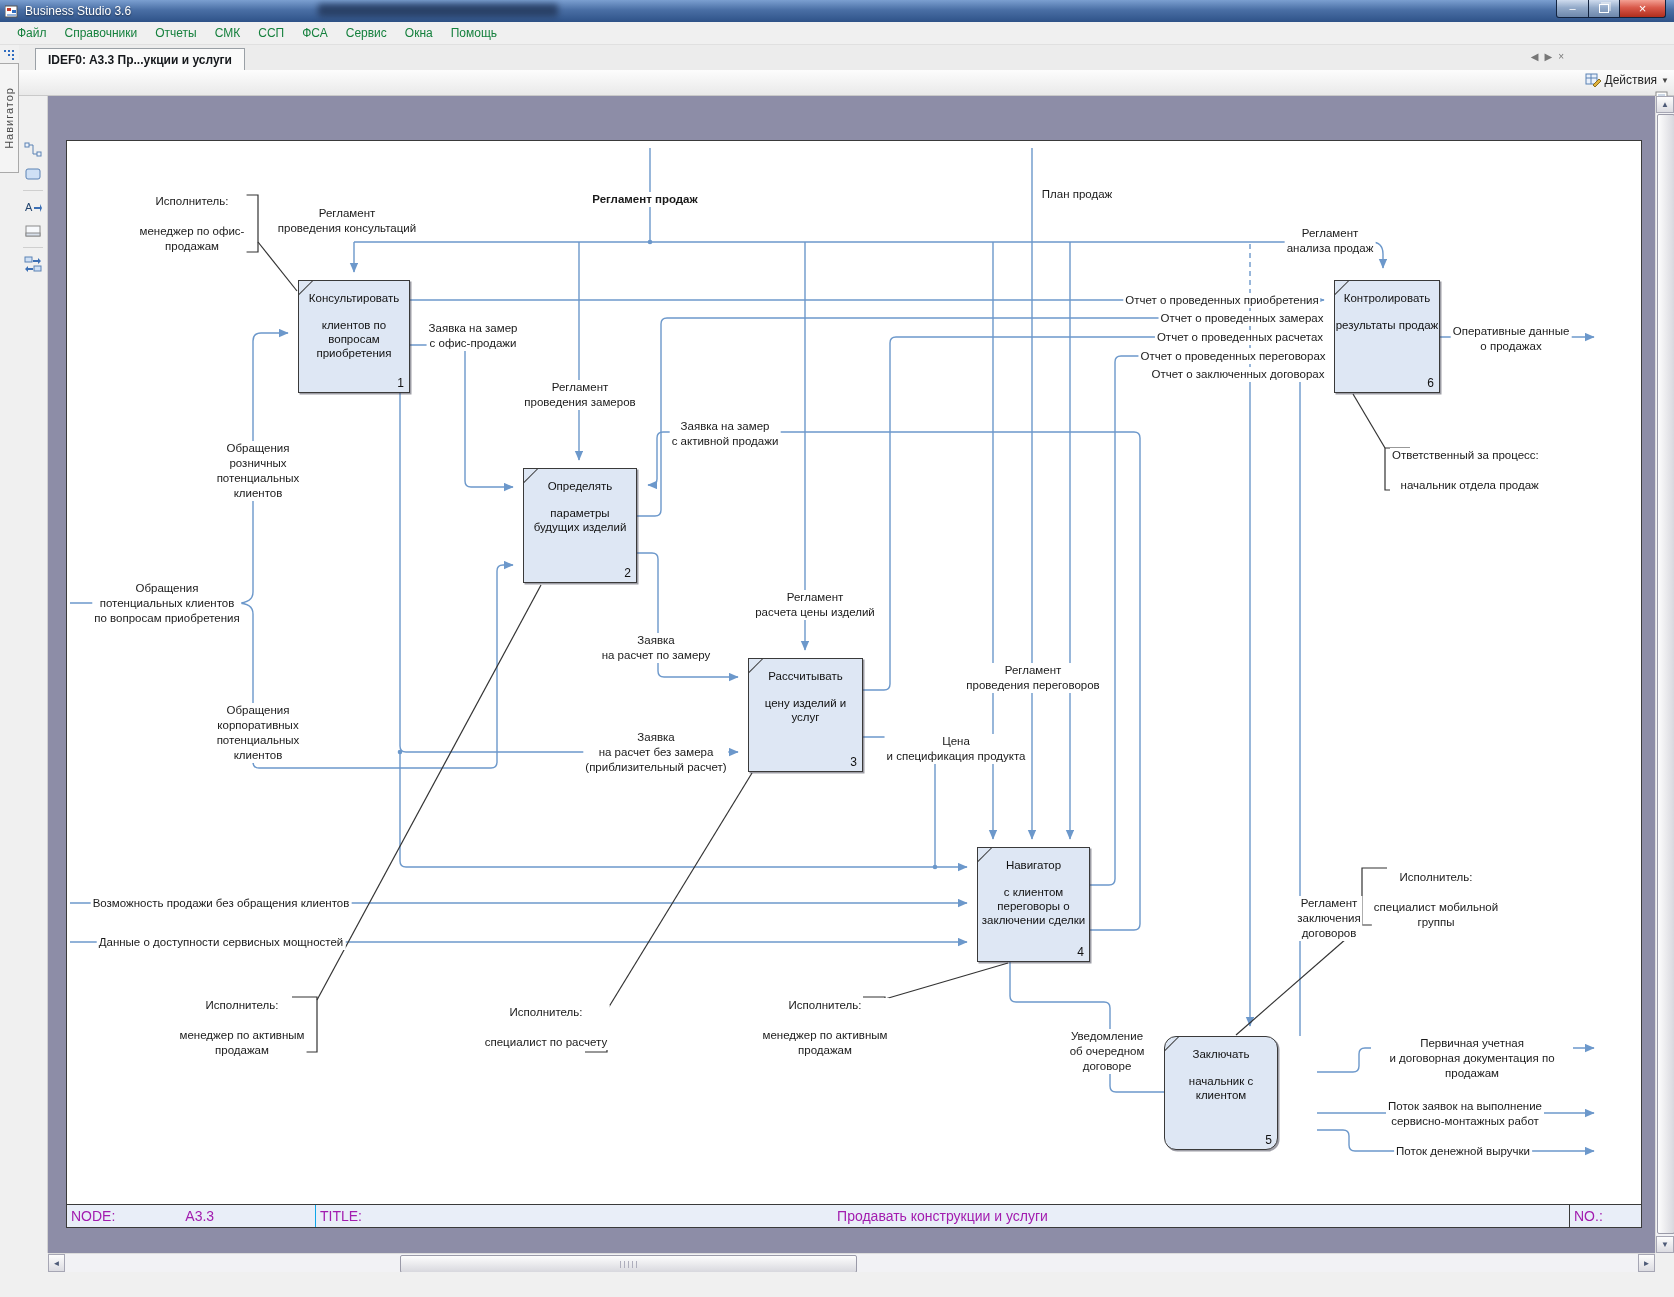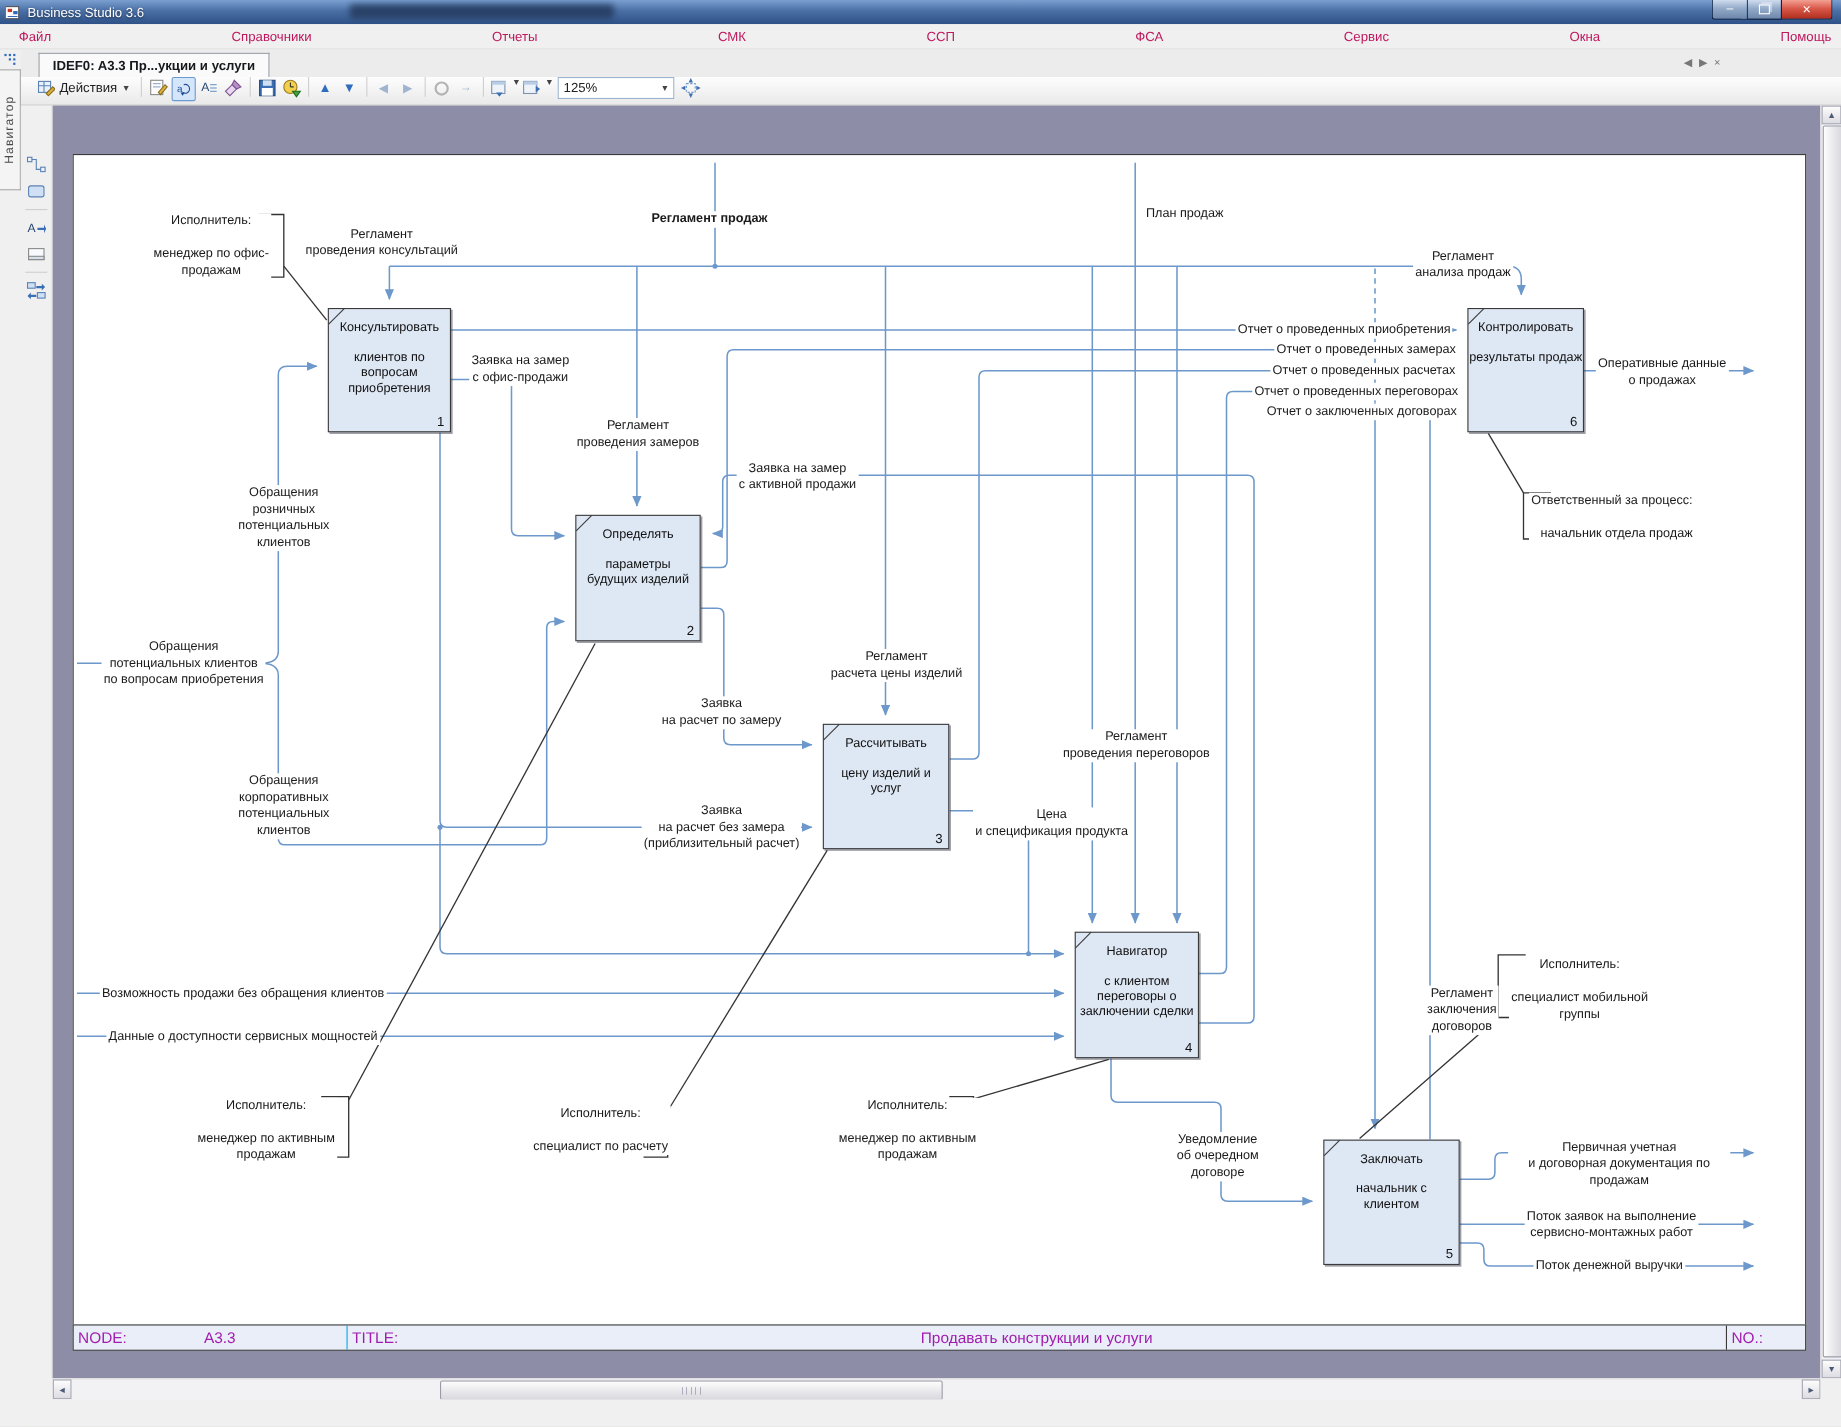--- a/index.html
+++ b/index.html
@@ -19,33 +19,33 @@
     display:flex;align-items:center;justify-content:center;color:#fff;
     font-size:11px;line-height:11px;
     background:linear-gradient(180deg,#cfdcee 0%,#93aac9 45%,#6d87ab 100%);}
   .winbtn.min{width:31px;border-radius:0 0 0 3px;}
   .winbtn.restore{width:30px;border-left:none;}
   .restore-glyph{width:8px;height:7px;border:1px solid #fff;box-shadow:2px -2px 0 -0px #ffffff66;}
   .winbtn.close{width:45px;border-left:none;border-radius:0 0 3px 0;
     background:linear-gradient(180deg,#f3a093 0%,#d9594a 45%,#b02e1d 100%);font-size:13px;}
   .menubar{position:absolute;left:0;top:22px;width:1674px;height:23px;
     background:#f0f0f0;border-bottom:1px solid #e0e0e0;display:flex;align-items:center;
-    font-size:12px;color:#be185d;padding-left:8px;box-sizing:border-box;justify-content:space-between;}
+    font-size:12px;color:#15803d;padding-left:8px;box-sizing:border-box;}
   .menubar .mi{padding:3px 9px;cursor:default;}
   
   .tabrow{position:absolute;left:19px;top:45px;width:1655px;height:25px;background:#ececec;
     border-bottom:1px solid #b8b8b8;}
   .tab{position:absolute;left:16px;top:3px;height:21px;background:#fafafa;
     border:1px solid #9aa0a6;border-bottom:none;display:flex;align-items:center;
     padding:0 12px;font-size:12px;font-weight:bold;color:#15181c;}
   .tabctrl{position:absolute;right:104px;top:6px;font-size:10px;color:#777;letter-spacing:6px;}
   
   .toolbar{position:absolute;left:19px;top:70px;width:1655px;height:26px;
     background:linear-gradient(180deg,#fdfdfd,#e9e9e9);border-bottom:1px solid #c9c9c9;
-    display:flex;align-items:flex-start;font-size:12px;color:#222;padding-left:10px;box-sizing:border-box;}
+    display:flex;align-items:flex-end;font-size:12px;color:#222;padding-left:10px;box-sizing:border-box;flex-direction:column;}
   .tbtn{display:inline-flex;align-items:center;gap:4px;padding:2px 5px;border-radius:2px;}
   .tsep{width:1px;height:18px;background:#cfcfcf;margin:0 4px;}
   .ticon{width:20px;height:20px;display:inline-flex;align-items:center;justify-content:center;margin:0 1px;}
   .ticon.hl{border:1px solid #6b9bd2;background:#d5e6fa;border-radius:2px;}
   .caret{font-size:8px;color:#444;}
   .arr-up{color:#2f6cc0;font-size:12px;}
   .arr-dn{color:#2f6cc0;font-size:12px;}
   .arr-pale{color:#a0b4cf;font-size:11px;}
   .circ{width:9px;height:9px;border:2px solid #b3b3b3;border-radius:50%;display:inline-block;}
   .zoombox{width:96px;height:18px;background:#fff;border:1px solid #9db4ce;
@@ -382,21 +382,21 @@
 услуг</div>
     <div class="num">3</div>
   </div>
   <div class="box" style="left:977px;top:847px;width:113px;height:115px;">
     <div class="verb">Навигатор</div>
     <div class="rest">с клиентом
 переговоры о
 заключении сделки</div>
     <div class="num">4</div>
   </div>
-  <div class="box" style="left:1203px;top:1036px;width:124px;height:114px;">
+  <div class="box" style="left:1164px;top:1036px;width:114px;height:114px;border-radius:12px;">
     <div class="verb">Заключать</div>
     <div class="rest">начальник с
 клиентом</div>
     <div class="num">5</div>
   </div>
   <div class="box" style="left:1334px;top:280px;width:106px;height:113px;">
     <div class="verb">Контролировать</div>
     <div class="rest">результаты продаж</div>
     <div class="num">6</div>
   </div>

